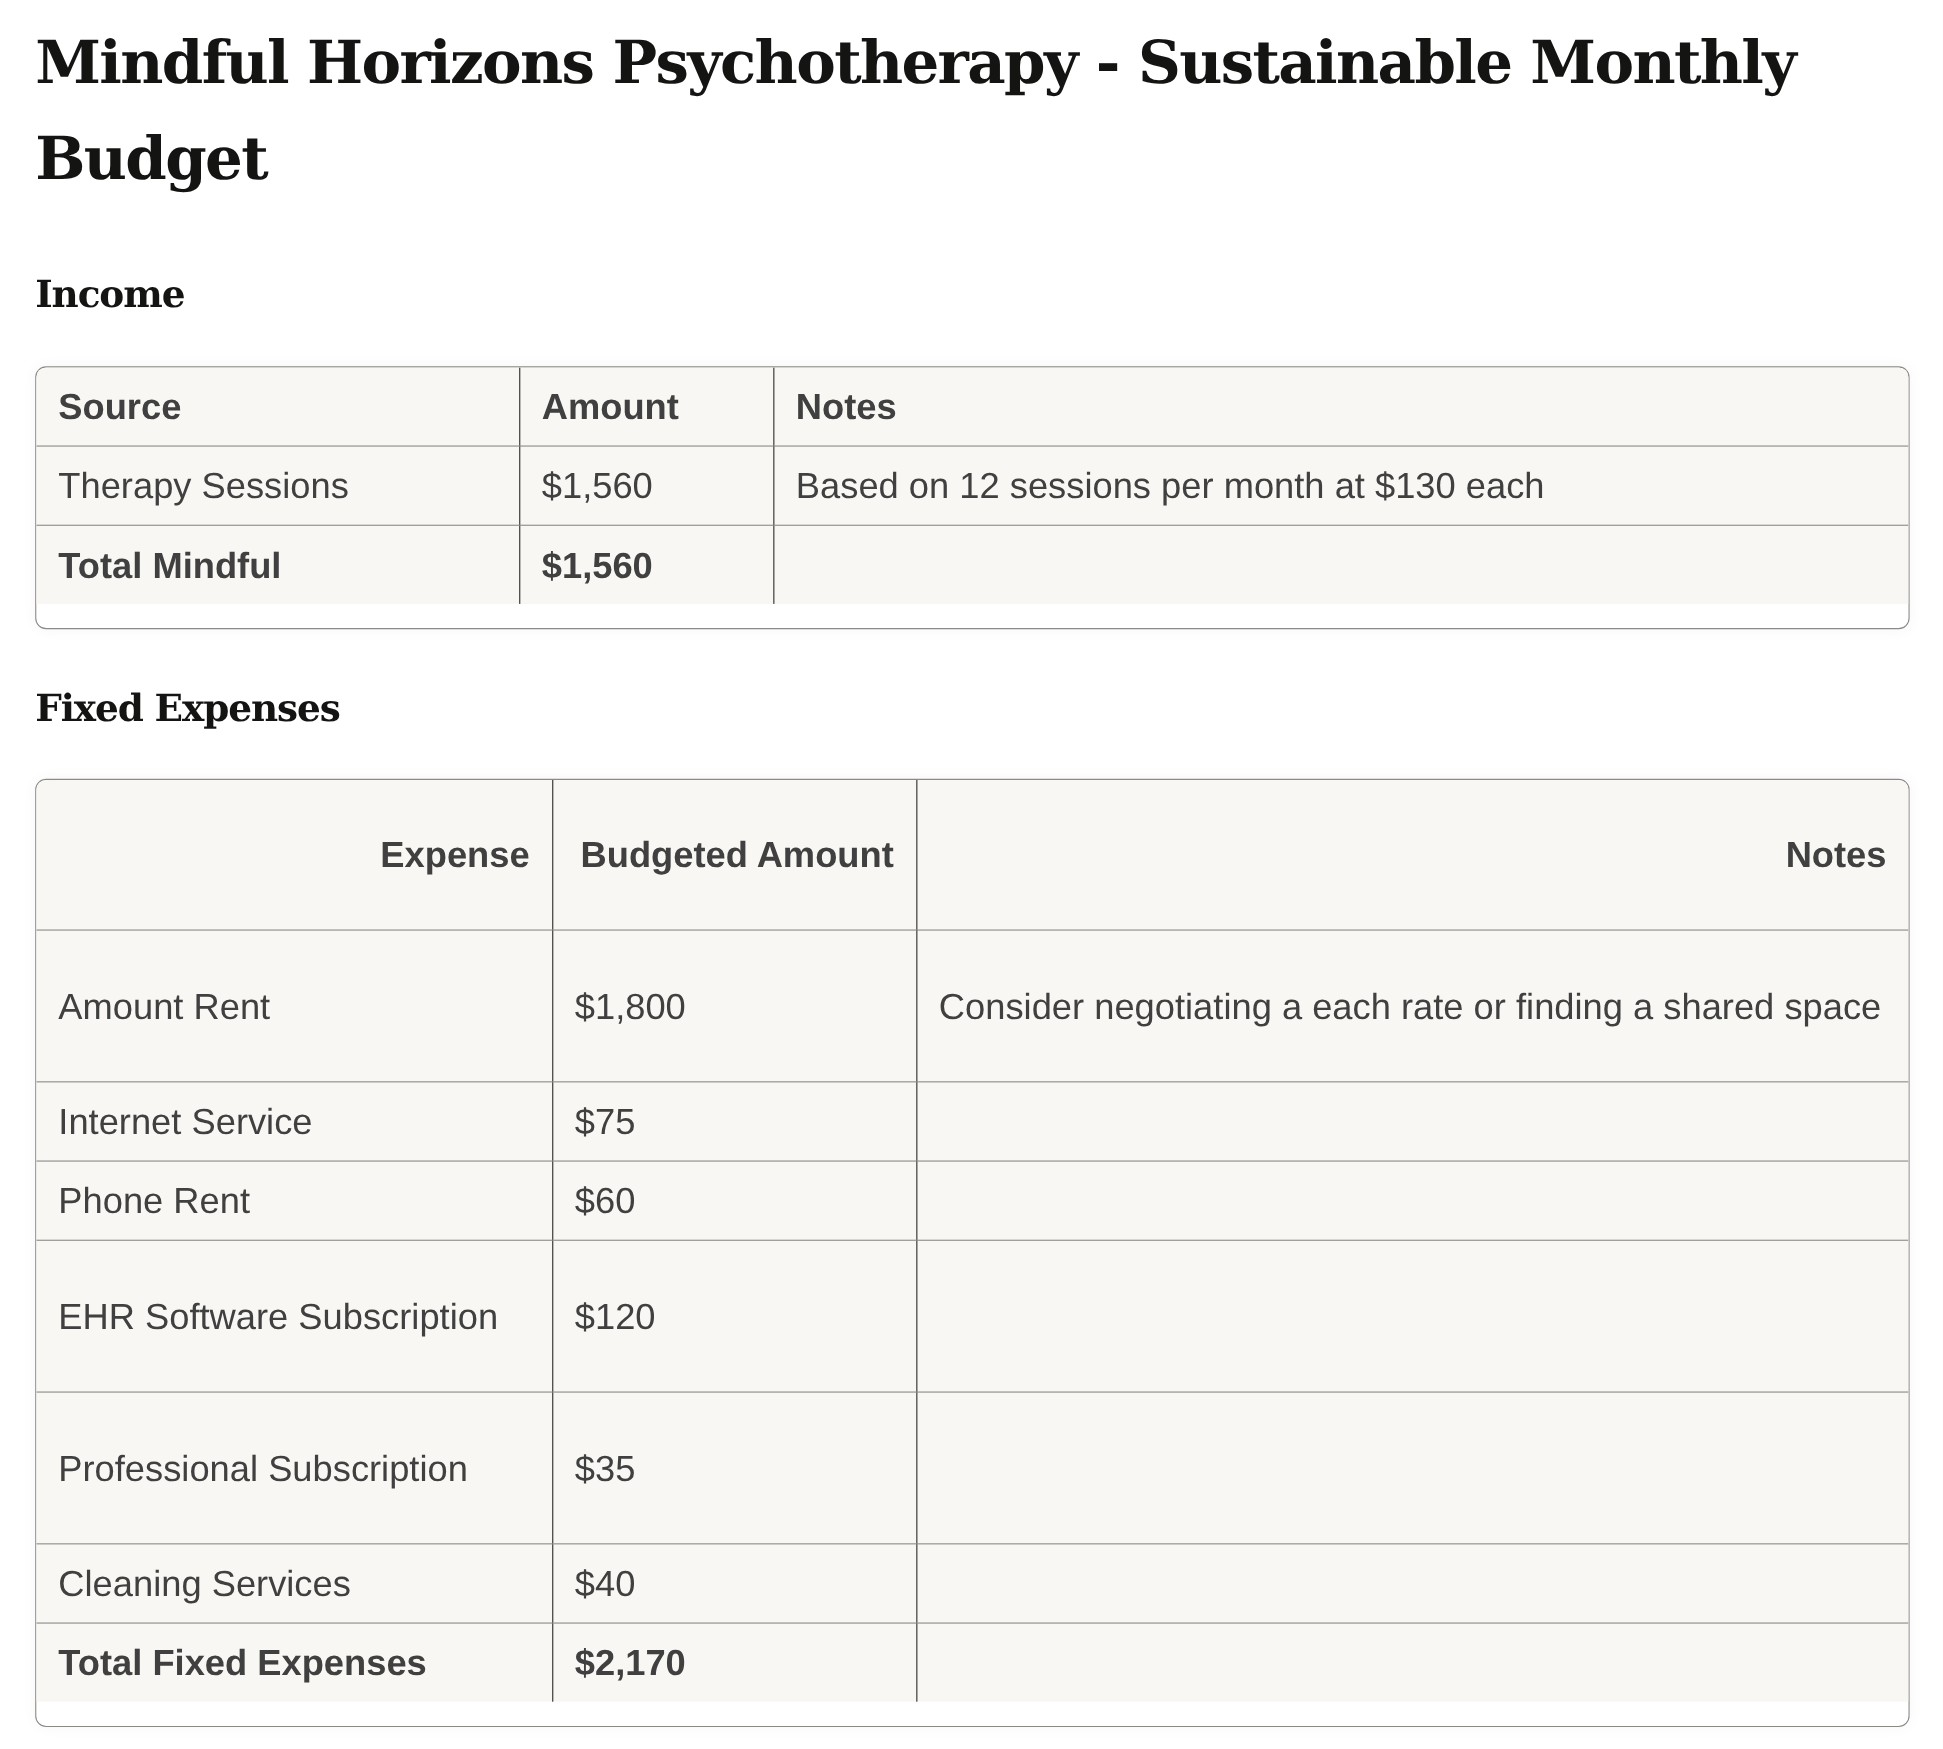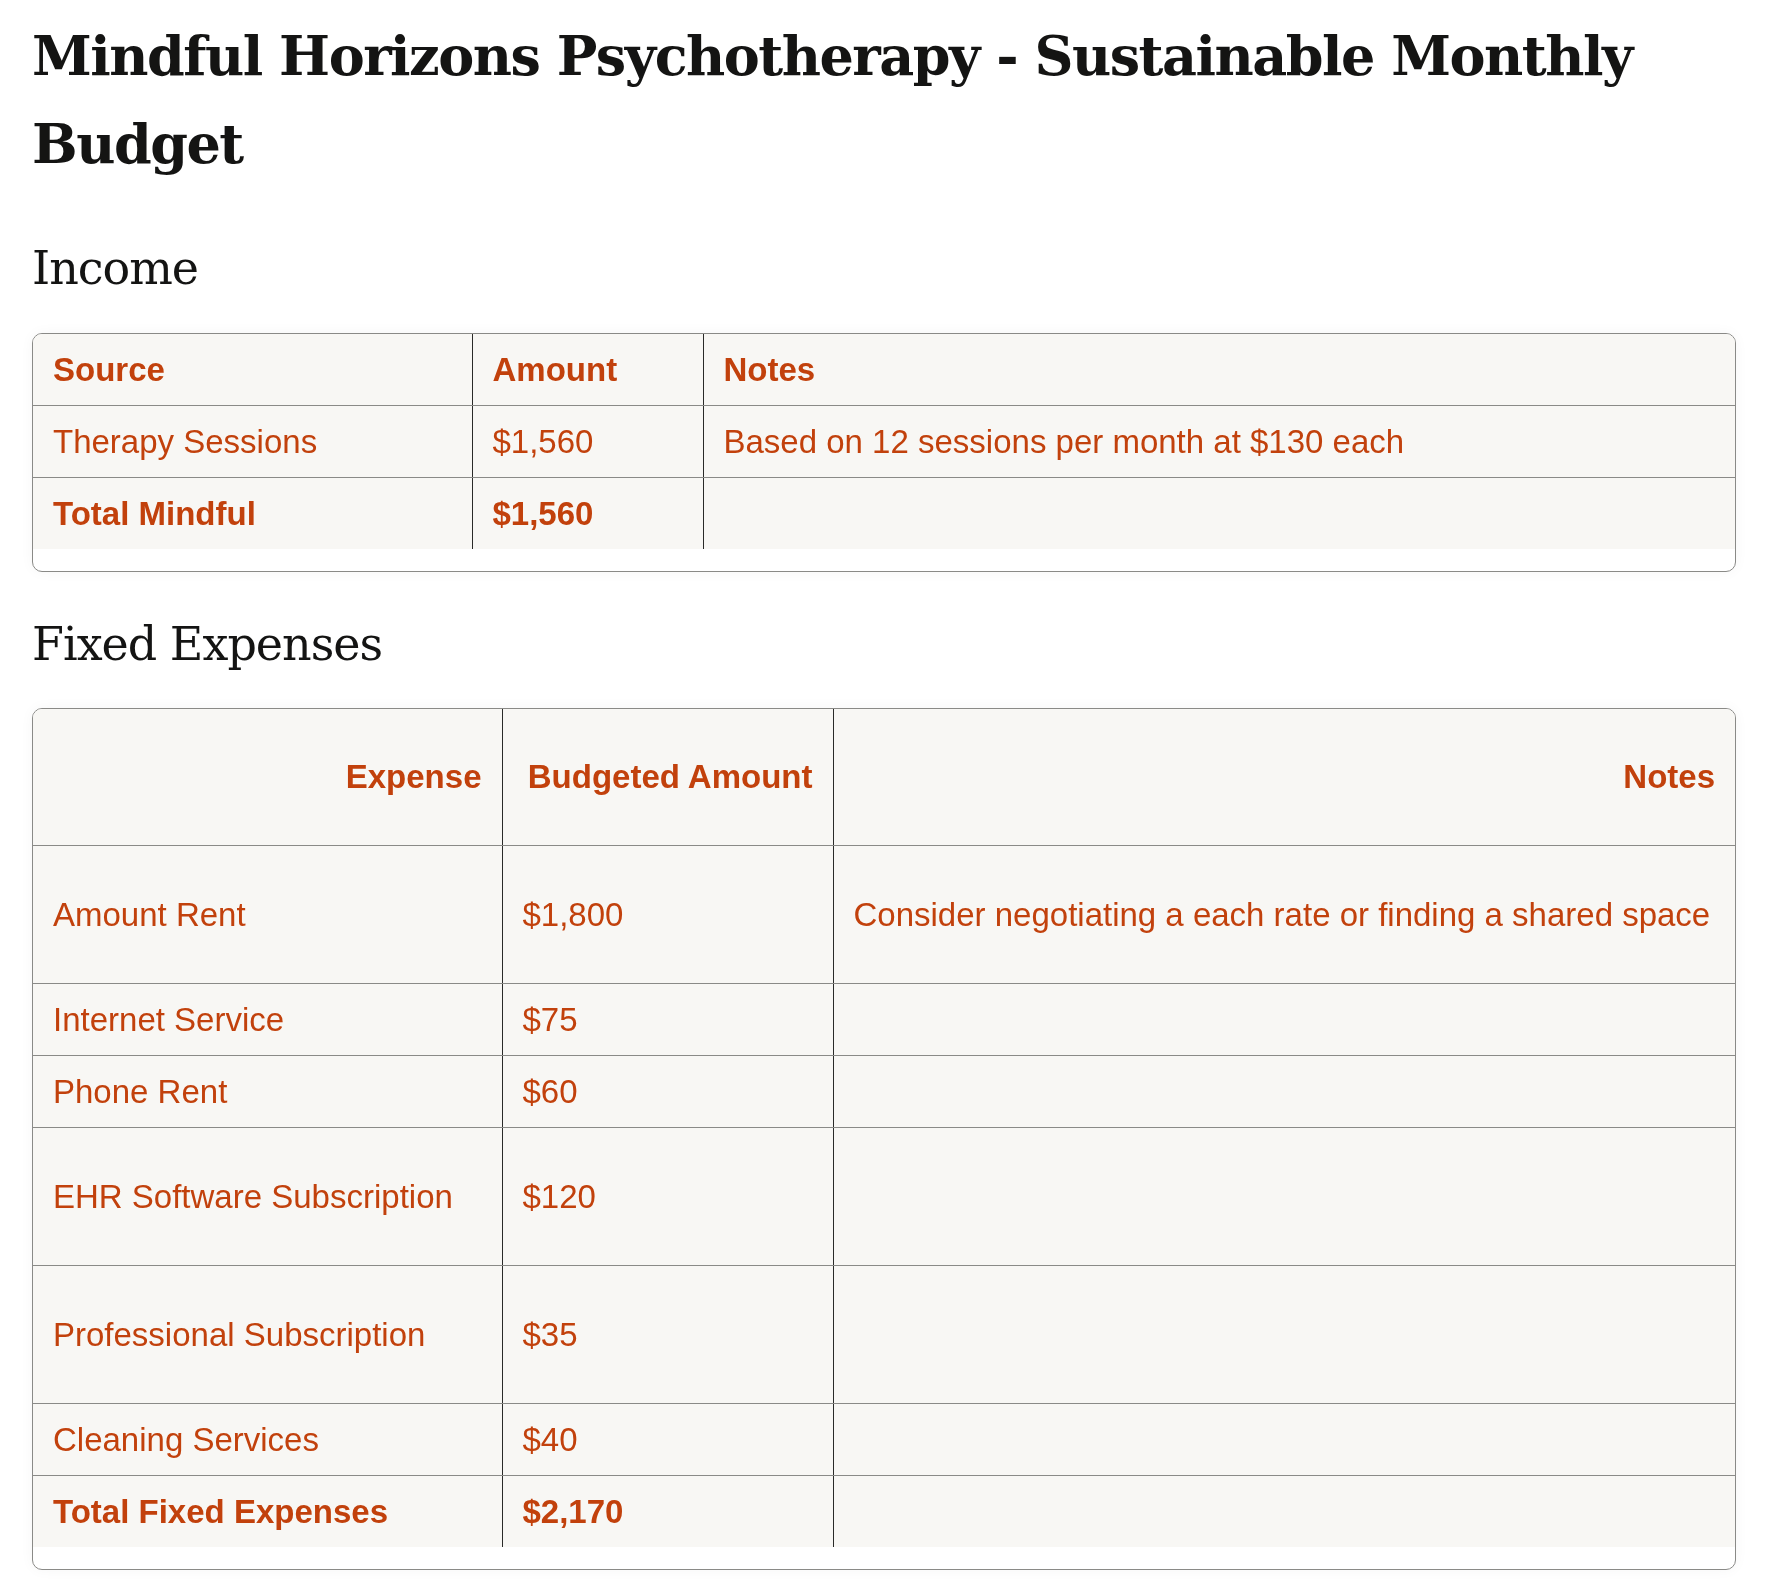--- a/index.html
+++ b/index.html
@@ -22,22 +22,22 @@
       font-family: "DejaVu Serif", "Liberation Serif", serif;
       font-weight: bold;
       font-size: 54px;
       line-height: 88px;
       letter-spacing: -1.5px;
       margin: 12px 0 0 0;
       color: #141413;
     }
     h2.section {
       font-family: "DejaVu Serif", "Liberation Serif", serif;
-      font-weight: normal;
-      font-size: 46px;
+      font-weight: bold;
+      font-size: 34px;
       line-height: 56px;
       letter-spacing: -1px;
       margin: 0;
       color: #141413;
     }
     #h-income { margin-top: 52px; }
     #h-fixed { margin-top: 44px; }
 
     .table-wrap {
       width: 1702px;
@@ -49,21 +49,21 @@
       padding-bottom: 22px;
     }
     #income-wrap { margin-top: 37px; }
     #fixed-wrap { margin-top: 36px; }
 
     table {
       border-collapse: collapse;
       width: 100%;
       background: #f8f7f4;
       font-size: 33px;
-      color: #c2410c;
+      color: #404040;
     }
     th, td {
       text-align: left;
       vertical-align: middle;
       padding: 0 20px;
       border-bottom: 1.5px solid #8a8a87;
       border-right: 1.5px solid #2a2a28;
       line-height: 66px;
     }
     th:last-child, td:last-child { border-right: none; }

